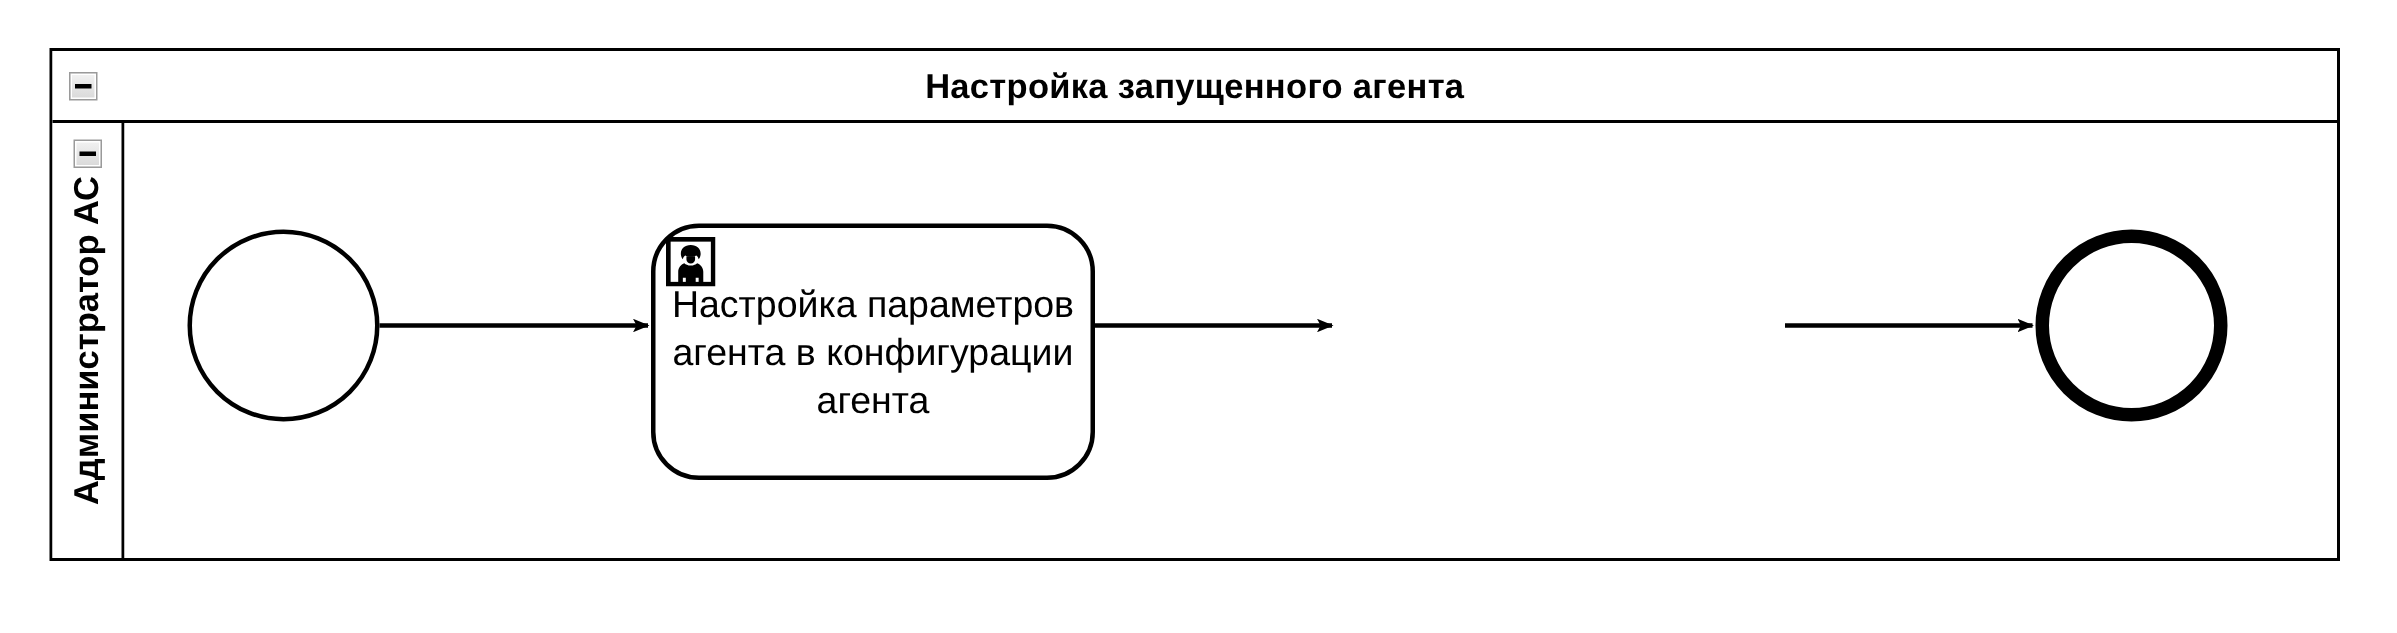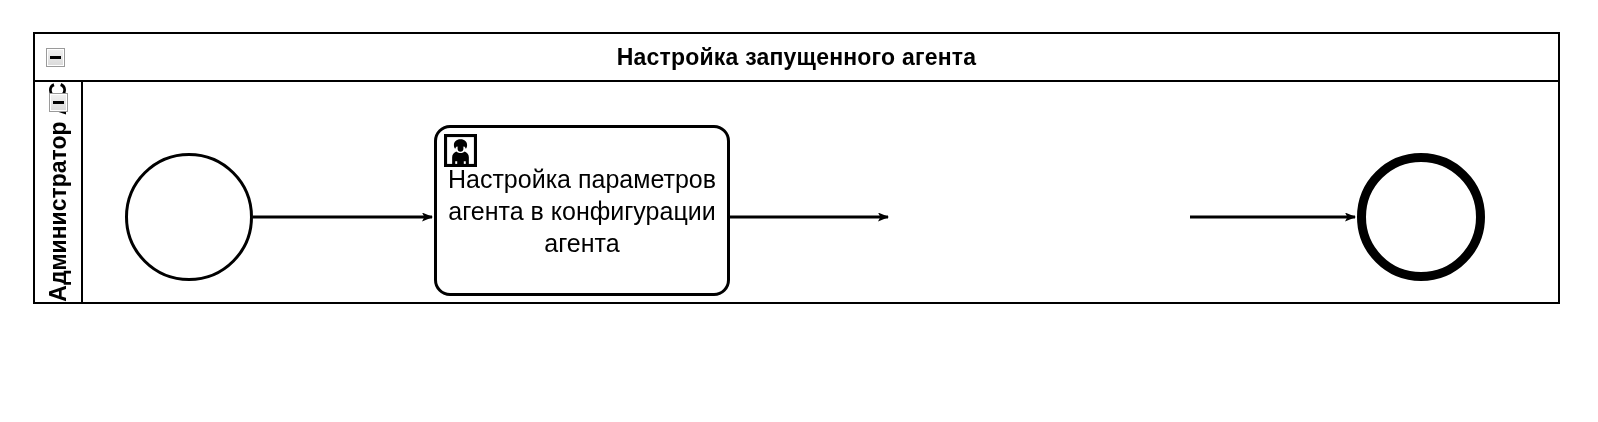--- a/index.html
+++ b/index.html
@@ -14,21 +14,21 @@
     overflow: hidden;
     position: relative;
   }
 
   
   .pool {
     position: absolute;
     left: 33px;
     top: 32px;
     width: 1527px;
-    height: 272px;
+    height: 342px;
     border: 2px solid #000000;
     box-sizing: border-box;
     background: #ffffff;
   }
 
   
   .pool-header {
     position: relative;
     height: 48px;
     border-bottom: 2px solid #000000;
@@ -146,26 +146,27 @@
     width: 128px;
     height: 128px;
     border: 9px solid #000000;
   }
 
   
   .task {
     position: absolute;
     background: #ffffff;
     border: 3px solid #000000;
-    border-radius: 16px;
+    border-radius: 32px;
     box-sizing: border-box;
     display: flex;
     align-items: center;
     justify-content: flex-end;
     text-align: center;
+    margin-top: 24px;
   }
   .task-1 { left: 351px; top: 43px; width: 296px; height: 171px; }
   .task-2 { left: 807px; top: 44px; width: 300px; height: 170px; }
 
   .task-label {
     font-size: 25px;
     line-height: 32px;
     color: #000000;
     padding: 0 8px;
     user-select: none;

